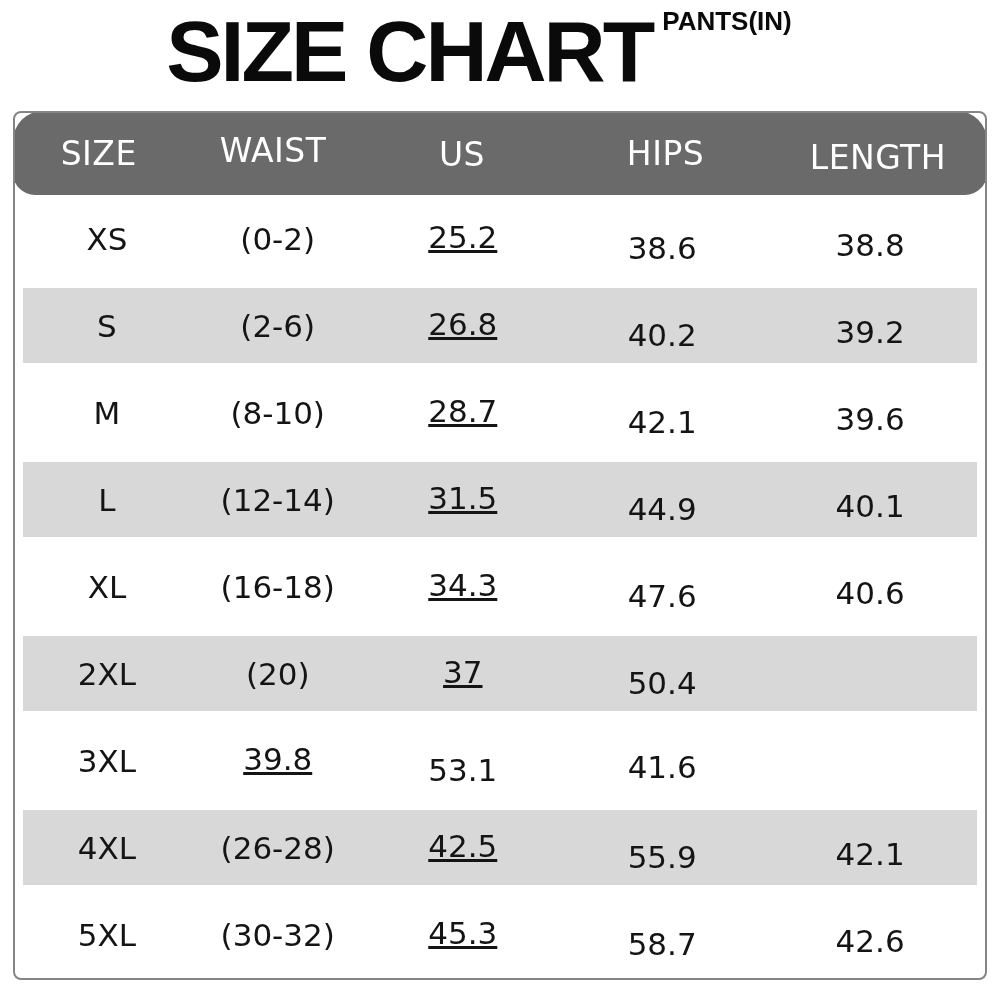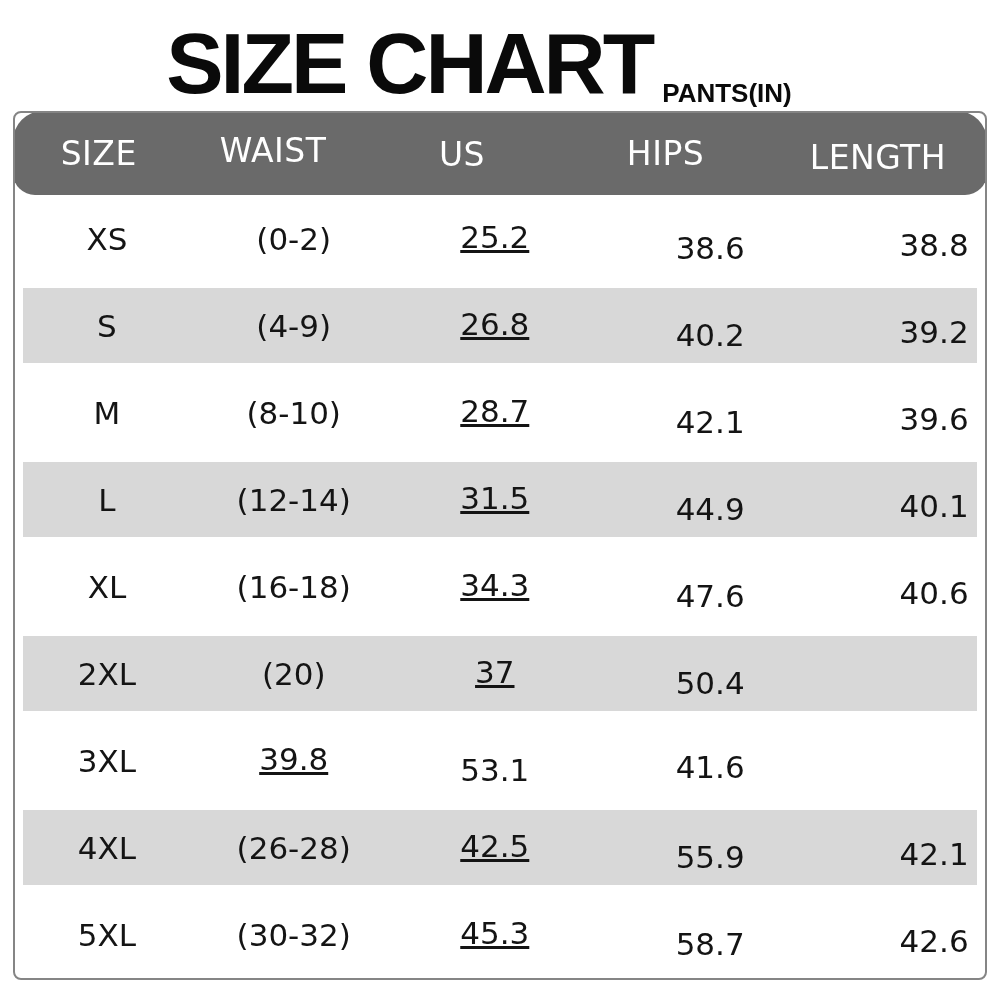--- a/index.html
+++ b/index.html
@@ -9,21 +9,21 @@
     --header-text:#ffffff;
     --body-text:#141414;
     --title-text:#0a0a0a;
   }
   *{margin:0;padding:0;box-sizing:border-box;}
   html,body{width:1000px;height:1000px;background:#ffffff;overflow:hidden;}
   body{font-family:"DejaVu Sans","Liberation Sans",sans-serif;position:relative;}
 
   .title-row{
     position:absolute;top:8px;left:0;width:808px;height:98px;
-    display:flex;justify-content:center;align-items:flex-end;
+    display:flex;justify-content:center;align-items:flex-start;
     padding-left:150px; 
     white-space:nowrap;
   }
   .title-main{
     font-family:"Liberation Sans","DejaVu Sans",sans-serif;
     font-weight:700;font-size:86px;letter-spacing:-3px;
     color:var(--title-text);line-height:1;
   }
   .title-suffix{
     font-family:"Liberation Sans","DejaVu Sans",sans-serif;
@@ -42,21 +42,21 @@
     border-radius:30px 30px 22px 22px;
     display:grid;grid-template-columns:17.6% 18.2% 20.6% 21.2% 22.4%;
     align-items:center;text-align:center;
     color:var(--header-text);font-size:33px;letter-spacing:0.5px;
   }
   .trow{
     height:87px;display:grid;
     grid-template-columns:17.6% 18.2% 20.6% 21.2% 22.4%;
     align-items:center;text-align:center;
     padding:6px 8px;
-    font-size:31px;color:var(--body-text);gap:16px;
+    font-size:31px;color:var(--body-text);
   }
   .trow.striped{background:var(--stripe-bg);background-clip:content-box;}
 
   
   .thead .c3{transform:translateY(-3px);}
   .thead .c2{transform:translateY(1px);}
   .thead .c5{transform:translateY(4px);}
   .trow .c3{transform:translateY(-2px);text-decoration:underline;}
   .trow .c4{transform:translateY(3px);margin-top:12px;}
   .trow .c5{transform:translateY(6px);}
@@ -86,21 +86,21 @@
       <div class="trow">
         <span class="c1">XS</span>
         <span class="c2">(0-2)</span>
         <span class="c3">25.2</span>
         <span class="c4">38.6</span>
         <span class="c5">38.8</span>
       </div>
 
       <div class="trow striped">
         <span class="c1">S</span>
-        <span class="c2">(4-9)</span>
+        <span class="c2">(2-6)</span>
         <span class="c3">26.8</span>
         <span class="c4">40.2</span>
         <span class="c5">39.2</span>
       </div>
 
       <div class="trow">
         <span class="c1">M</span>
         <span class="c2">(8-10)</span>
         <span class="c3">28.7</span>
         <span class="c4">42.1</span>

